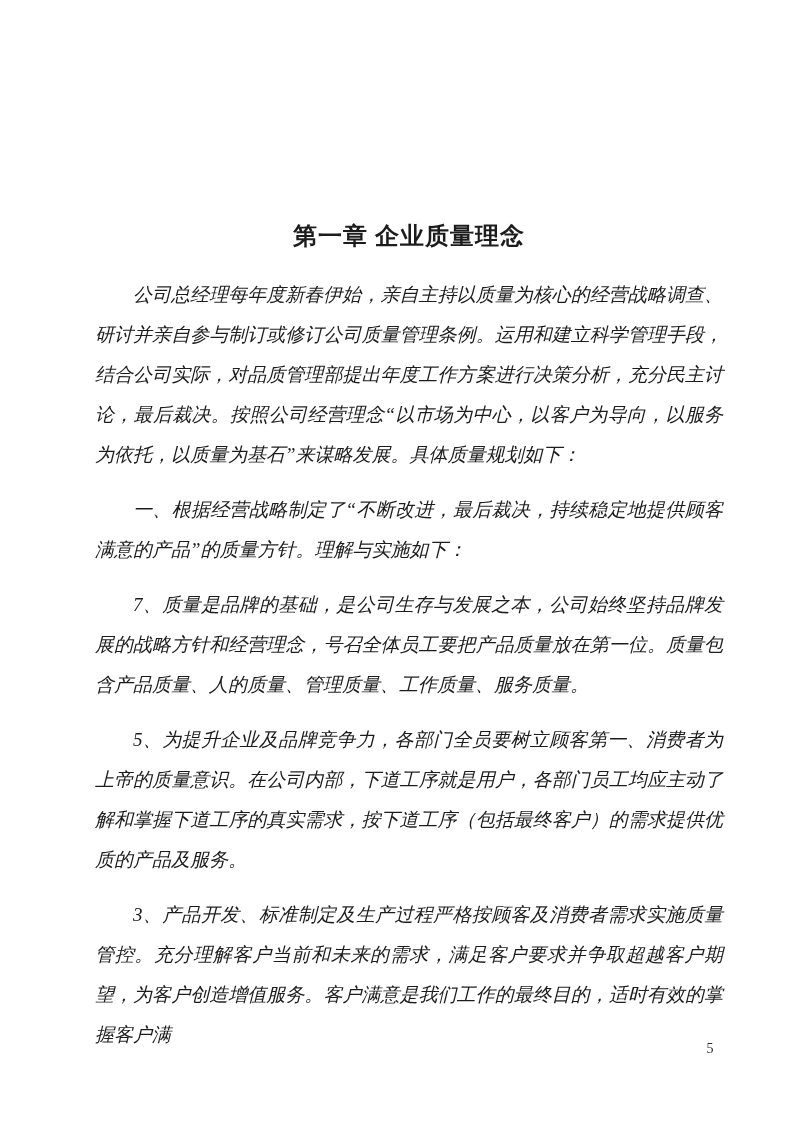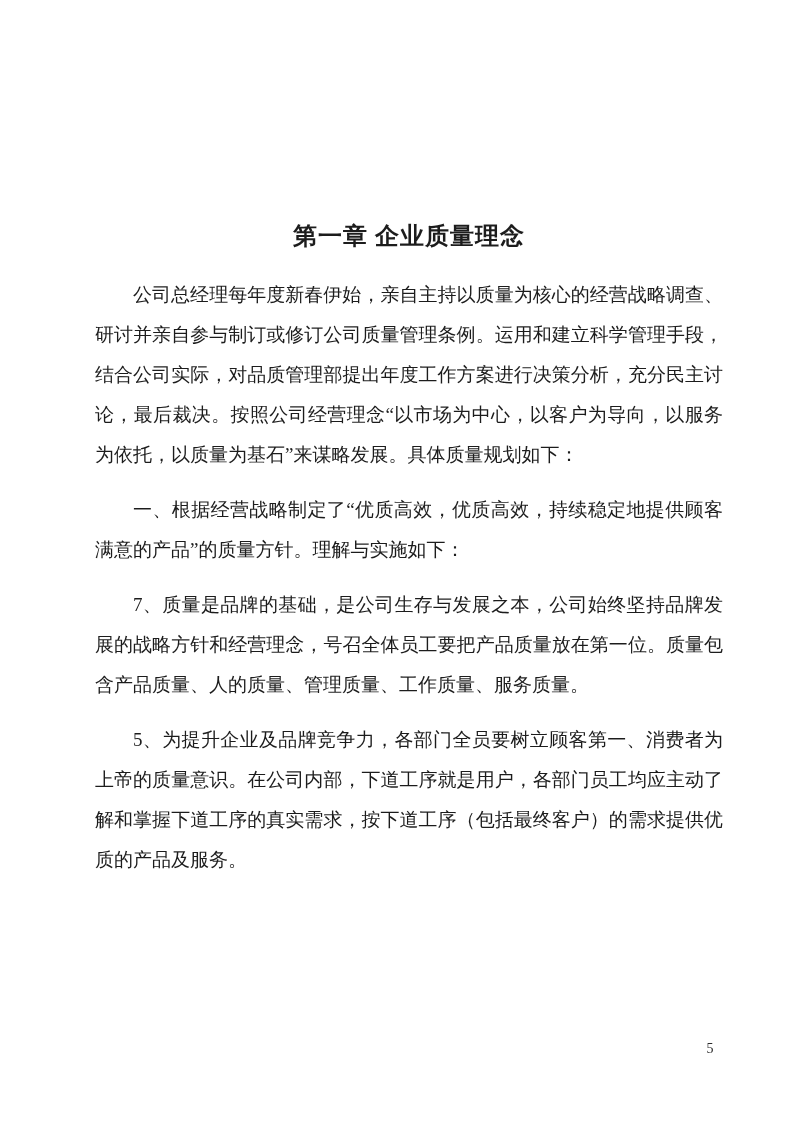--- a/index.html
+++ b/index.html
@@ -34,37 +34,39 @@
   }
   .body-paragraph {
     margin: 0 0 15px 0;
     font-size: 19px;
     line-height: 40px;
     text-align: justify;
     text-justify: inter-ideograph;
     text-indent: 2em;
     word-break: break-all;
     overflow-wrap: break-word;
+    font-style: italic;
   }
   .page-number {
     position: absolute;
     left: 700px;
     top: 1040px;
     width: 20px;
     font-size: 14px;
     line-height: 18px;
     text-align: center;
     color: #2a2a2a;
   }
 </style>
 </head>
 <body>
 
 <div class="page">
   <div class="content">
     <h1 class="chapter-title">第一章 企业质量理念</h1>
     <p class="body-paragraph">公司总经理每年度新春伊始，亲自主持以质量为核心的经营战略调查、研讨并亲自参与制订或修订公司质量管理条例。运用和建立科学管理手段，结合公司实际，对品质管理部提出年度工作方案进行决策分析，充分民主讨论，最后裁决。按照公司经营理念“以市场为中心，以客户为导向，以服务为依托，以质量为基石”来谋略发展。具体质量规划如下：</p>
-    <p class="body-paragraph">一、根据经营战略制定了“优质高效，优质高效，持续稳定地提供顾客满意的产品”的质量方针。理解与实施如下：</p>
+    <p class="body-paragraph">一、根据经营战略制定了“不断改进，最后裁决，持续稳定地提供顾客满意的产品”的质量方针。理解与实施如下：</p>
     <p class="body-paragraph">7、质量是品牌的基础，是公司生存与发展之本，公司始终坚持品牌发展的战略方针和经营理念，号召全体员工要把产品质量放在第一位。质量包含产品质量、人的质量、管理质量、工作质量、服务质量。</p>
     <p class="body-paragraph">5、为提升企业及品牌竞争力，各部门全员要树立顾客第一、消费者为上帝的质量意识。在公司内部，下道工序就是用户，各部门员工均应主动了解和掌握下道工序的真实需求，按下道工序（包括最终客户）的需求提供优质的产品及服务。</p>
+    <p class="body-paragraph">3、产品开发、标准制定及生产过程严格按顾客及消费者需求实施质量管控。充分理解客户当前和未来的需求，满足客户要求并争取超越客户期望，为客户创造增值服务。客户满意是我们工作的最终目的，适时有效的掌握客户满</p>
   </div>
   <div class="page-number">5</div>
 </div>
 
 </body></html>

